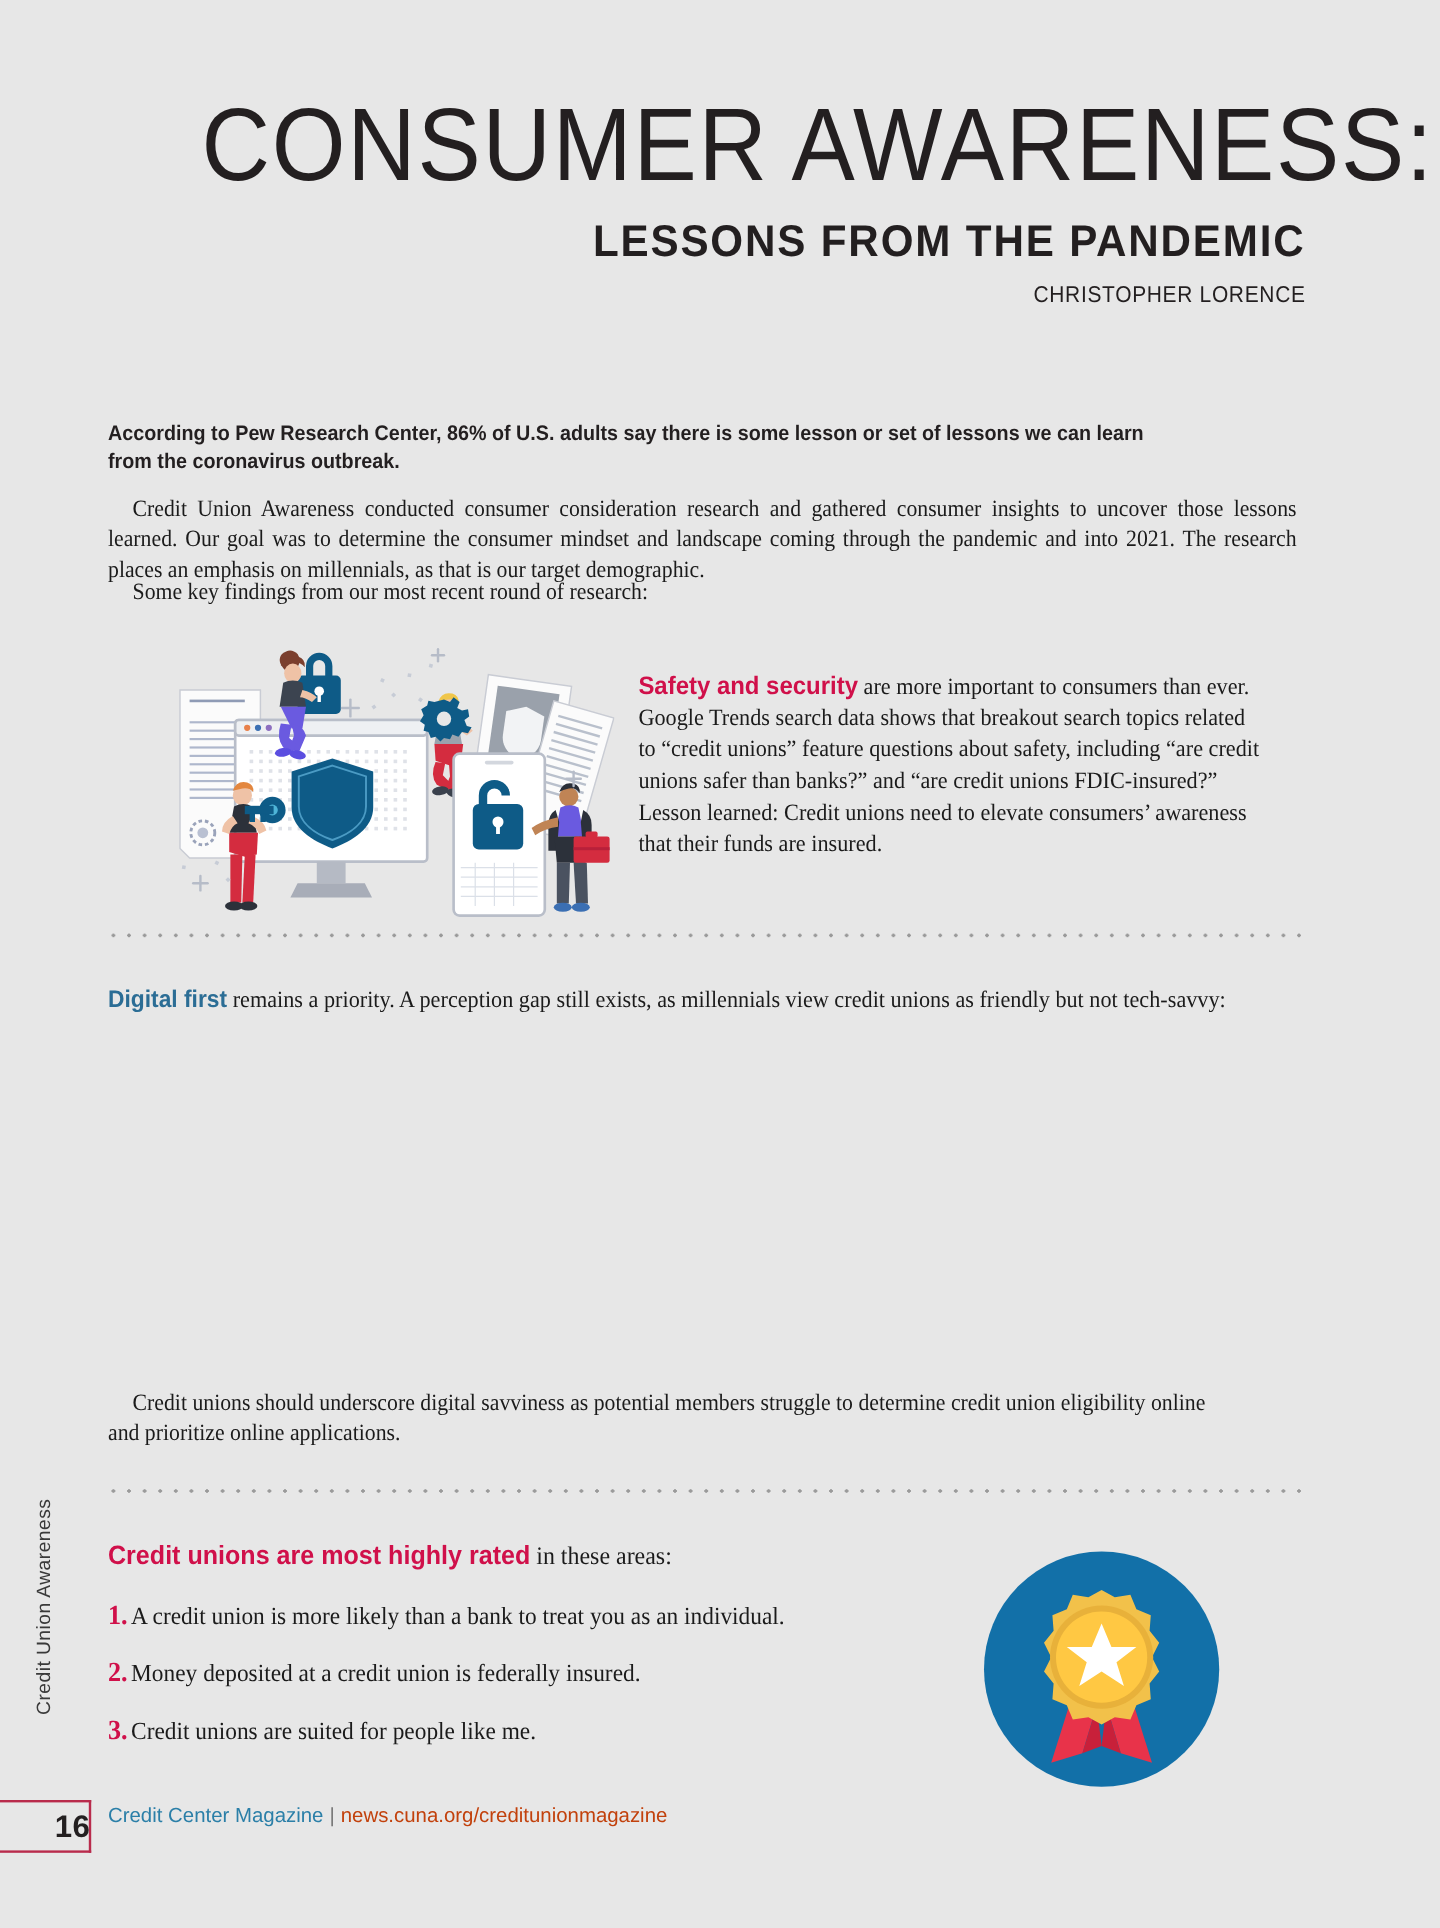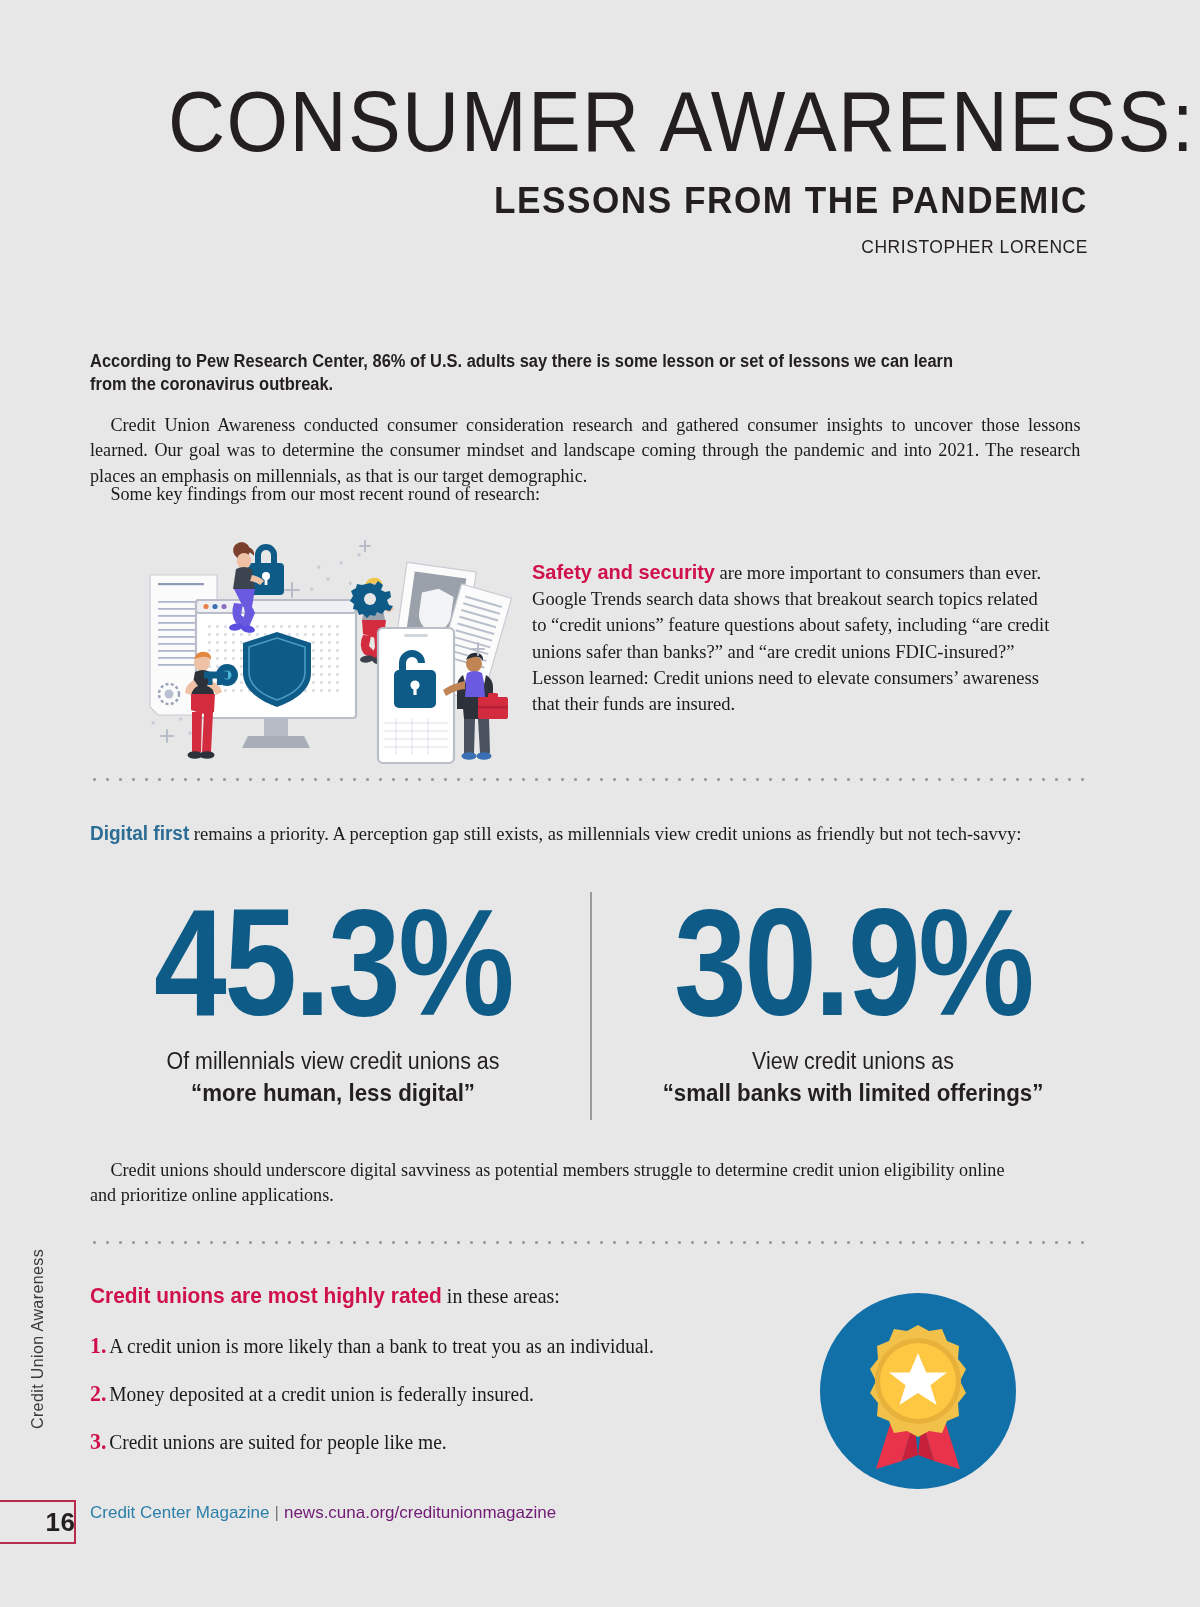--- a/index.html
+++ b/index.html
@@ -179,21 +179,21 @@
     box-sizing:border-box;
     display:flex;align-items:center;justify-content:center;padding-left:47px;
   }
   .pagenum{font-size:26px;font-weight:bold;color:#231f20;letter-spacing:.5px;}
   .footer-text{
     position:absolute;left:90px;top:1503px;
     font-size:17px;white-space:nowrap;
   }
   .footer-mag{color:#2b7fa8;font-weight:400;}
   .footer-sep{color:#777;padding:0 5px;}
-  .footer-url{color:#701a75;}
+  .footer-url{color:#c2410c;}
 </style>
 </head>
 <body>
 
 <div class="page">
 
   <div class="title-main">CONSUMER AWARENESS:</div>
   <div class="title-sub">LESSONS FROM THE PANDEMIC</div>
   <div class="byline">CHRISTOPHER LORENCE</div>
 
@@ -566,33 +566,20 @@
   <div class="safety">
     <span class="hl-red">Safety and security</span><span> are more important to consumers than ever. Google Trends search data shows that breakout search topics related to “credit unions” feature questions about safety, including “are credit unions safer than banks?” and “are credit unions FDIC-insured?” Lesson learned: Credit unions need to elevate consumers’ awareness that their funds are insured.</span>
   </div>
 
   <div class="divider" id="div1"></div>
 
   <div class="digital">
     <span class="hl-blue">Digital first</span><span> remains a priority. A perception gap still exists, as millennials view credit unions as friendly but not tech-savvy:</span>
   </div>
 
-  <div class="stats">
-    <div class="stat" id="stat-left">
-      <div class="stat-num">45.3%</div>
-      <div class="stat-cap1">Of millennials view credit unions as</div>
-      <div class="stat-cap2">“more human, less digital”</div>
-    </div>
-    <div class="stat-rule"></div>
-    <div class="stat" id="stat-right">
-      <div class="stat-num">30.9%</div>
-      <div class="stat-cap1">View credit unions as</div>
-      <div class="stat-cap2">“small banks with limited offerings”</div>
-    </div>
-  </div>
 
   <div class="body-p" id="para2">Credit unions should underscore digital savviness as potential members struggle to determine credit union eligibility online and prioritize online applications.</div>
 
   <div class="divider" id="div2"></div>
 
   <div class="rated-head">
     <span class="hl-red">Credit unions are most highly rated</span><span> in these areas:</span>
   </div>
   <div class="rated-item" id="ri1">
     <span class="num">1.</span><span>A credit union is more likely than a bank to treat you as an individual.</span>

